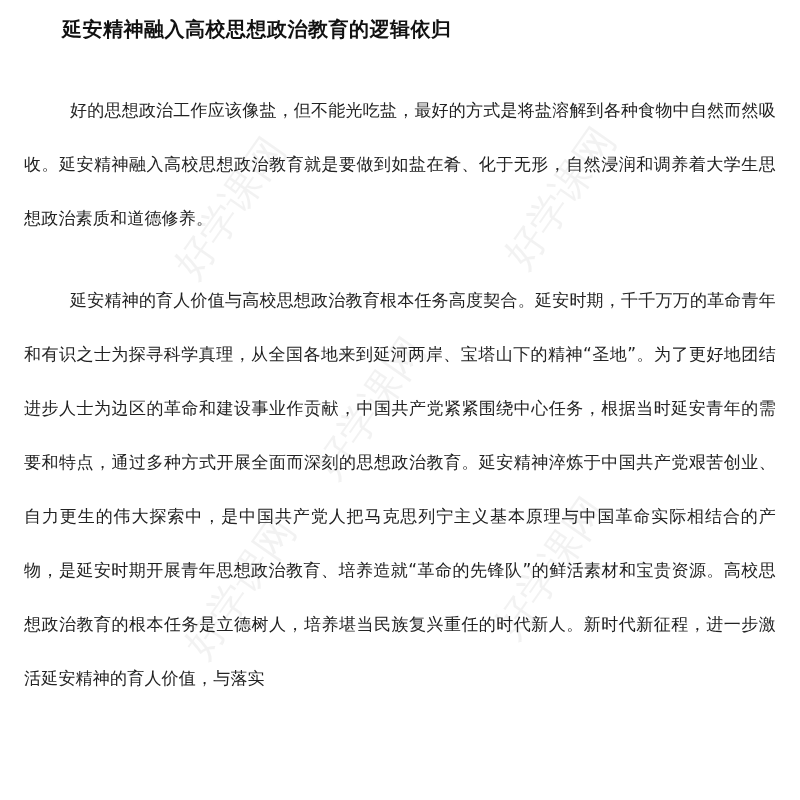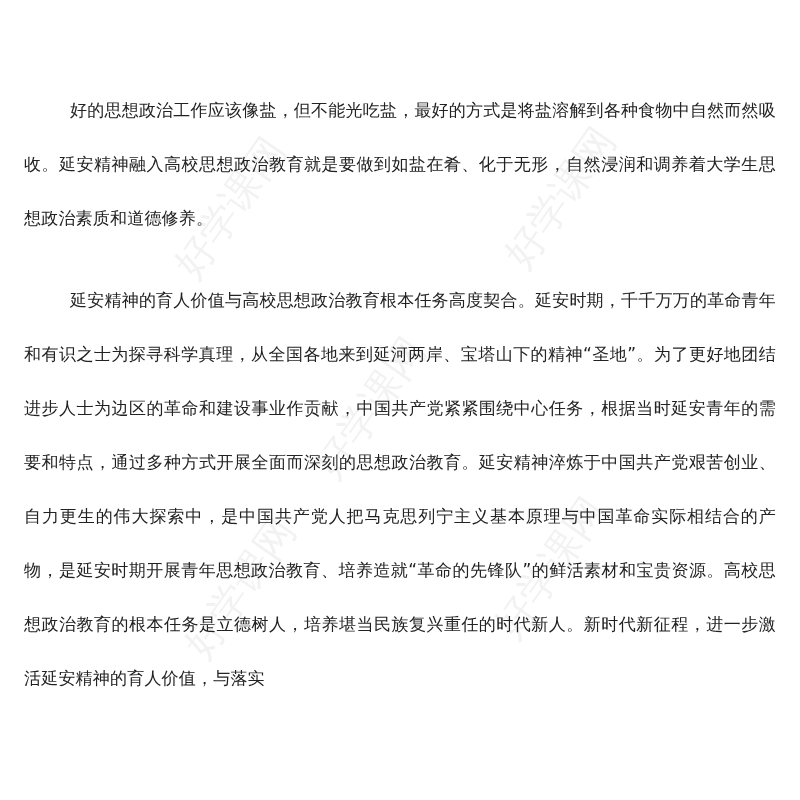--- a/index.html
+++ b/index.html
@@ -33,15 +33,16 @@
 </head>
 <body>
 
 <div class="page">
   <div class="wm" style="left:150px; top:180px;">好学课网</div>
   <div class="wm" style="left:480px; top:170px;">好学课网</div>
   <div class="wm" style="left:290px; top:380px;">好学课网</div>
   <div class="wm" style="left:160px; top:560px;">好学课网</div>
   <div class="wm" style="left:470px; top:540px;">好学课网</div>
 
+  <div class="title">延安精神融入高校思想政治教育的逻辑依归</div>
   <p class="para" id="p1" style="margin:0;">好的思想政治工作应该像盐，但不能光吃盐，最好的方式是将盐溶解到各种食物中自然而然吸收。延安精神融入高校思想政治教育就是要做到如盐在肴、化于无形，自然浸润和调养着大学生思想政治素质和道德修养。</p>
   <p class="para" id="p2" style="margin:0;">延安精神的育人价值与高校思想政治教育根本任务高度契合。延安时期，千千万万的革命青年和有识之士为探寻科学真理，从全国各地来到延河两岸、宝塔山下的精神“圣地”。为了更好地团结进步人士为边区的革命和建设事业作贡献，中国共产党紧紧围绕中心任务，根据当时延安青年的需要和特点，通过多种方式开展全面而深刻的思想政治教育。延安精神淬炼于中国共产党艰苦创业、自力更生的伟大探索中，是中国共产党人把马克思列宁主义基本原理与中国革命实际相结合的产物，是延安时期开展青年思想政治教育、培养造就“革命的先锋队”的鲜活素材和宝贵资源。高校思想政治教育的根本任务是立德树人，培养堪当民族复兴重任的时代新人。新时代新征程，进一步激活延安精神的育人价值，与落实</p>
 </div>
 
 </body></html>

